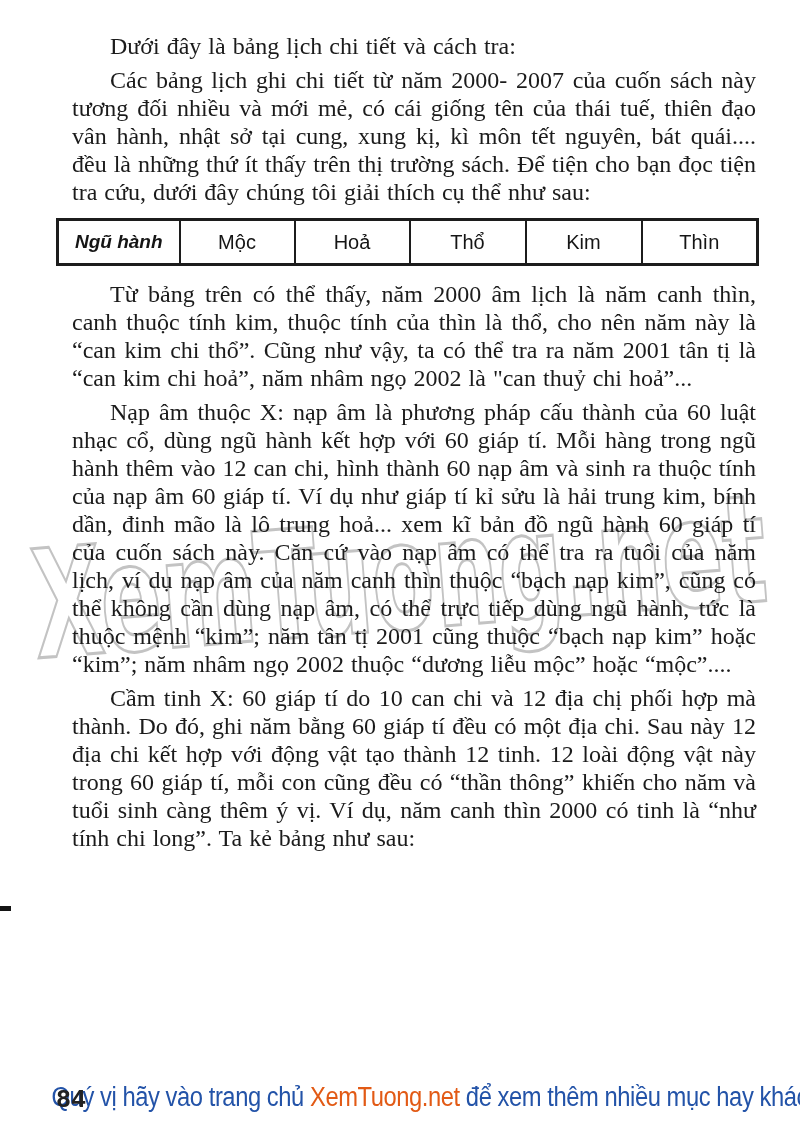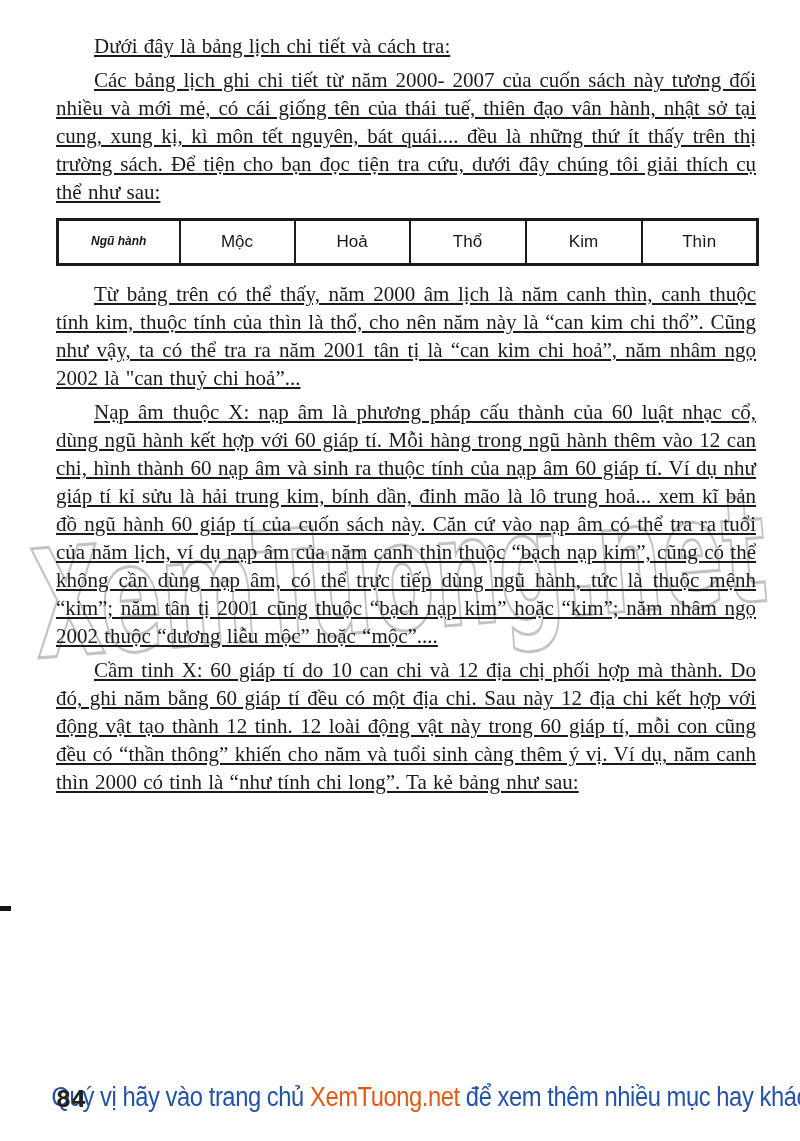--- a/index.html
+++ b/index.html
@@ -12,51 +12,50 @@
     font-family: "Liberation Serif", "DejaVu Serif", serif;
     color: #1b1b1b;
   }
   .content {
     position: relative;
     padding: 32px 44px 0 56px;
   }
   .para {
     position: relative;
     z-index: 2;
-    margin: 0 0 6px 0;
-    font-size: 21px;
+    margin: 0 0 6px 16px;
+    font-size: 24px;
     line-height: 28px;
     text-align: justify;
     text-indent: 38px;
     word-spacing: 1px;
-    text-decoration: underline;
   }
   table.zodiac {
     position: relative;
     z-index: 2;
     border-collapse: collapse;
     table-layout: fixed;
     width: 700px;
     margin: 12px 0 14px 0;
     border: 3px solid #1c1c1c;
     font-family: "Liberation Sans", "DejaVu Sans", sans-serif;
   }
   table.zodiac td {
     border: 2px solid #1c1c1c;
     text-align: center;
     vertical-align: middle;
-    font-size: 17px;
+    font-size: 20px;
     line-height: 1.3;
     padding: 7px 4px;
     color: #151515;
   }
   table.zodiac td.rowhead {
     font-style: italic;
     font-weight: bold;
-    font-size: 12px;
+    font-size: 19px;
   }
   tr.r1 td { height: 28px; }
   tr.r2 td { height: 30px; }
   tr.r3 td { height: 46px; }
   .watermark-svg {
     position: absolute;
     left: 25px;
     top: 468px;
     z-index: 1;
     pointer-events: none;

